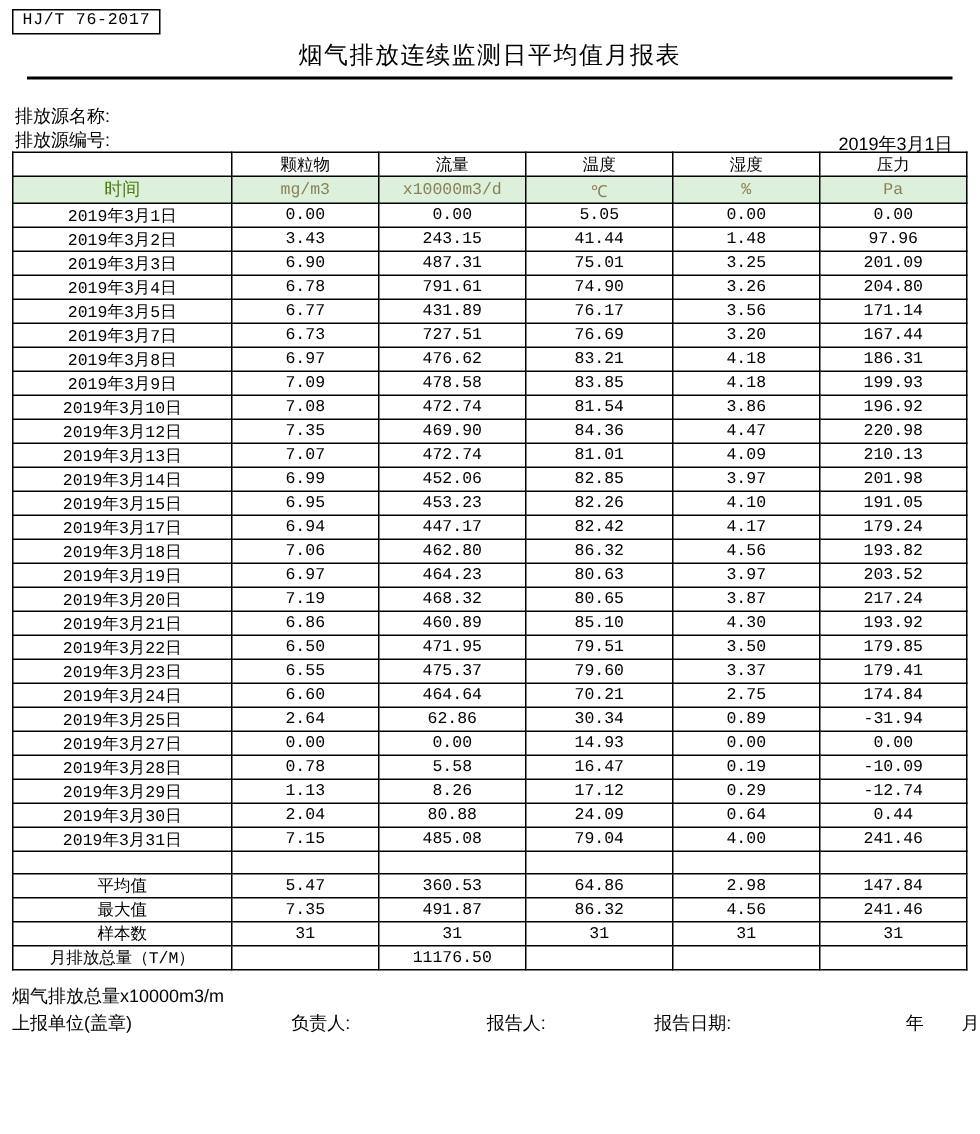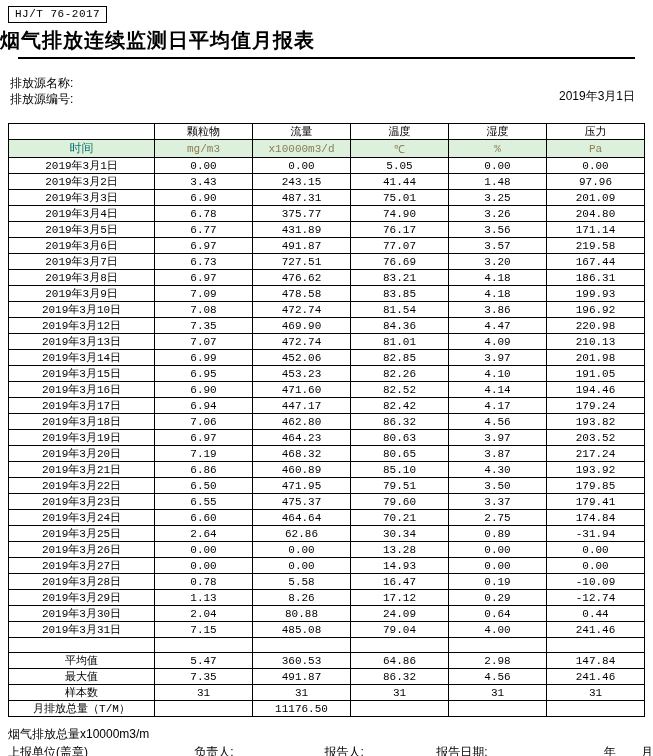--- a/index.html
+++ b/index.html
@@ -16,39 +16,40 @@
   .std-line{display:flex;align-items:center;margin:6px 0 0 8px;text-align:right;}
   .std-box{
     border:1px solid #000;
     padding:1px 6px 2px 6px;
     font-family:"Liberation Mono","DejaVu Sans Mono",monospace;
     font-size:11px;
     letter-spacing:0.5px;
   }
 
   .title{
-    font-size:20px;
-    font-weight:bold;
+    text-align:center;
+    font-size:16px;
+    font-weight:normal;
     margin-top:4px;
     letter-spacing:1px;
   }
   .title-rule{
     border-bottom:2px solid #000;
     width:617px;
     margin:3px auto 0 auto;
   }
 
   .src-block{margin:16px 0 0 10px;line-height:16px;font-size:12px;}
   .date-right{
     position:absolute;right:18px;top:82px;font-size:12px;
   }
 
   table.main{
     border-collapse:collapse;
-    margin:16px auto 0 auto;
+    margin:0 auto 0 auto;
     width:636px;
     table-layout:fixed;
   }
   table.main td,table.main th{
     border:1px solid #000;
     height:14px;
     font-size:11px;
     font-weight:normal;
     padding:0;
     text-align:center;
@@ -58,21 +59,21 @@
     font-family:"Liberation Sans","DejaVu Sans",sans-serif;
     font-size:12px;
     height:22px;
   }
   tr.unitrow td{
     background:#dcf0dc;
     color:#8a7f55;
     height:16px;
   }
   tr.unitrow td.timecell{
-    color:#0f766e;
+    color:#4d7c0f;
     font-family:"Liberation Sans","DejaVu Sans",sans-serif;
     font-size:12px;
   }
   td.timecol{
     font-family:"Liberation Mono","DejaVu Sans Mono",monospace;
     text-align:center;
   }
   td.blankrow{height:12px;border-left:1px solid #000;border-right:1px solid #000;}
   td.statlabel{
     font-family:"Liberation Sans","DejaVu Sans",sans-serif;
@@ -153,42 +154,34 @@
           <td class="timecol">2019年3月3日</td>
           <td>6.90</td>
           <td>487.31</td>
           <td>75.01</td>
           <td>3.25</td>
           <td>201.09</td>
         </tr>
         <tr>
           <td class="timecol">2019年3月4日</td>
           <td>6.78</td>
-          <td>375.77</td>
+          <td>791.61</td>
           <td>74.90</td>
           <td>3.26</td>
           <td>204.80</td>
         </tr>
         <tr>
           <td class="timecol">2019年3月5日</td>
           <td>6.77</td>
           <td>431.89</td>
           <td>76.17</td>
           <td>3.56</td>
           <td>171.14</td>
         </tr>
         <tr>
-          <td class="timecol">2019年3月6日</td>
-          <td>6.97</td>
-          <td>491.87</td>
-          <td>77.07</td>
-          <td>3.57</td>
-          <td>219.58</td>
-        </tr>
-        <tr>
           <td class="timecol">2019年3月7日</td>
           <td>6.73</td>
           <td>727.51</td>
           <td>76.69</td>
           <td>3.20</td>
           <td>167.44</td>
         </tr>
         <tr>
           <td class="timecol">2019年3月8日</td>
           <td>6.97</td>
@@ -239,28 +232,20 @@
         </tr>
         <tr>
           <td class="timecol">2019年3月15日</td>
           <td>6.95</td>
           <td>453.23</td>
           <td>82.26</td>
           <td>4.10</td>
           <td>191.05</td>
         </tr>
         <tr>
-          <td class="timecol">2019年3月16日</td>
-          <td>6.90</td>
-          <td>471.60</td>
-          <td>82.52</td>
-          <td>4.14</td>
-          <td>194.46</td>
-        </tr>
-        <tr>
           <td class="timecol">2019年3月17日</td>
           <td>6.94</td>
           <td>447.17</td>
           <td>82.42</td>
           <td>4.17</td>
           <td>179.24</td>
         </tr>
         <tr>
           <td class="timecol">2019年3月18日</td>
           <td>7.06</td>
@@ -317,28 +302,20 @@
           <td>2.75</td>
           <td>174.84</td>
         </tr>
         <tr>
           <td class="timecol">2019年3月25日</td>
           <td>2.64</td>
           <td>62.86</td>
           <td>30.34</td>
           <td>0.89</td>
           <td>-31.94</td>
-        </tr>
-        <tr>
-          <td class="timecol">2019年3月26日</td>
-          <td>0.00</td>
-          <td>0.00</td>
-          <td>13.28</td>
-          <td>0.00</td>
-          <td>0.00</td>
         </tr>
         <tr>
           <td class="timecol">2019年3月27日</td>
           <td>0.00</td>
           <td>0.00</td>
           <td>14.93</td>
           <td>0.00</td>
           <td>0.00</td>
         </tr>
         <tr>

